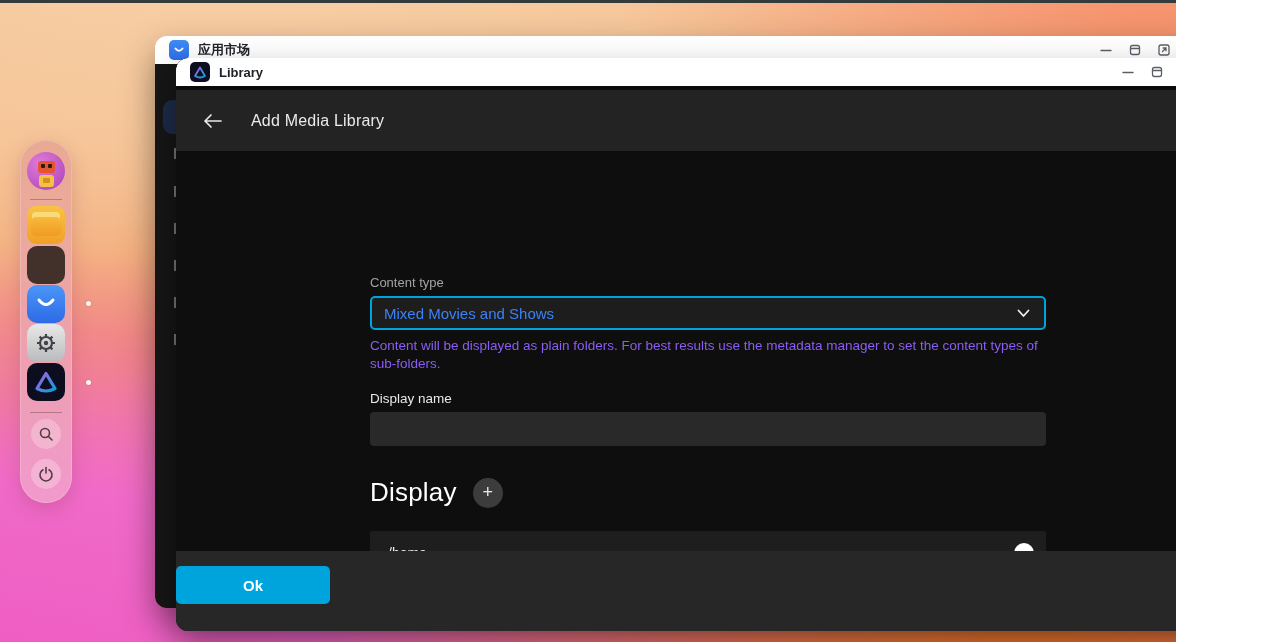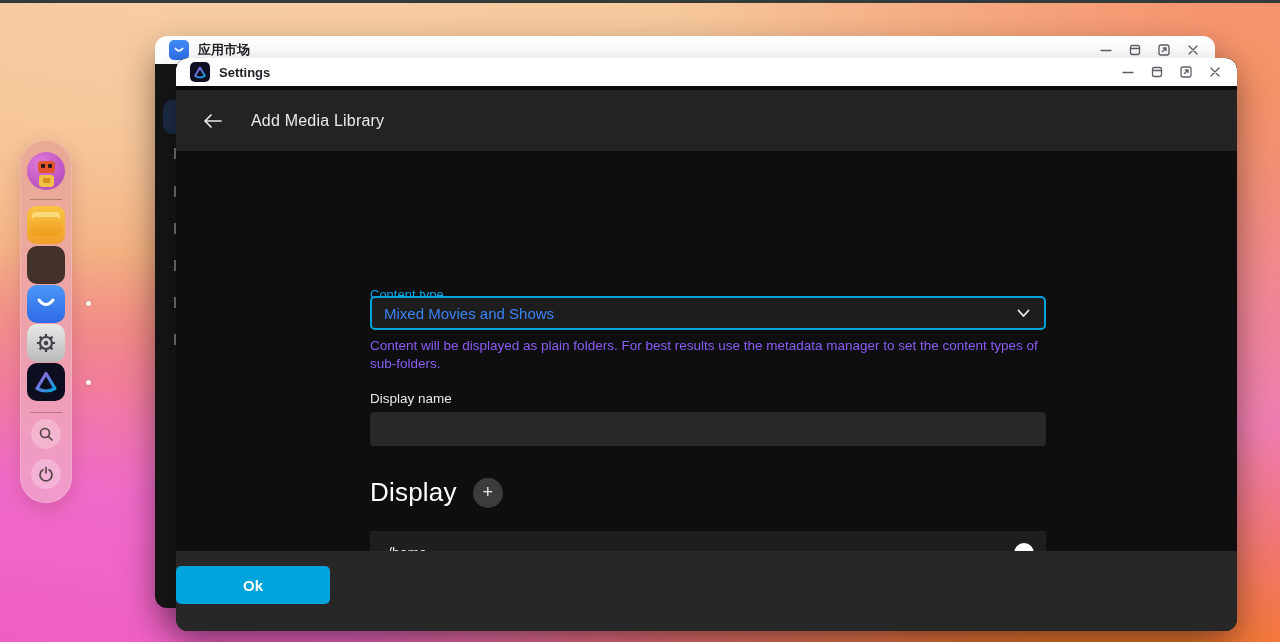--- a/index.html
+++ b/index.html
@@ -1,20 +1,20 @@
 <!DOCTYPE html>
 <html><head>
 <meta charset="utf-8">
 <style>
   * { margin:0; padding:0; box-sizing:border-box; }
   html,body { width:1280px; height:642px; overflow:hidden; }
   body { font-family:"Liberation Sans","DejaVu Sans",sans-serif; }
 
   .stage{
-    position:relative; width:1280px; height:642px; overflow:hidden;
+    position:relative; width:1176px; height:642px; overflow:hidden;
     background-color:#f09a6a;
     background-image:
       radial-gradient(115% 80% at 88% 110%, #f57f02 0%, rgba(245,127,2,0) 55%),
       radial-gradient(135% 115% at -8% 118%, #ee54c0 0%, #f06ac8 38%, rgba(240,106,200,0) 70%),
       radial-gradient(95% 75% at 110% -10%, #f78f71 0%, rgba(247,143,113,0) 62%),
       radial-gradient(105% 90% at 18% -18%, #f8d3ab 0%, #f6c79b 42%, rgba(246,199,155,0) 78%),
       linear-gradient(165deg, #f6c79d 0%, #f2955f 42%, #ef7fae 76%, #ee66c6 100%);
   }
   .topstrip{ position:absolute; left:0; top:0; width:1280px; height:3px; background:#343c3b; }
 
@@ -48,21 +48,21 @@
   .jf-header{
     position:absolute; left:0; top:32px; right:0; height:61px; background:#232323;
     display:flex; align-items:center; padding:0 0 0 20px;
   }
   .back-btn{ width:34px; height:34px; display:flex; align-items:center; justify-content:center; cursor:pointer; }
   .jf-header h1{ font-size:16px; font-weight:400; color:#eaeaea; margin-left:21px; letter-spacing:.2px; }
 
   .jf-content{ position:absolute; left:0; top:93px; right:0; bottom:80px; background:#0e0e0e; }
   .form-col{ position:absolute; left:194px; top:0; width:676px; }
 
-  .ct-label{ position:absolute; left:0; top:136px; font-size:13px; color:#0ea5e9; }
+  .ct-label{ position:absolute; left:0; top:124px; font-size:13px; color:#a3a3a3; }
   .select-box{
     position:absolute; left:0; top:145px; width:676px; height:34px; background:#1d1d1d;
     border:2px solid #00a4dc; border-radius:5px; display:flex; align-items:center;
     padding:0 14px 0 12px; cursor:pointer;
   }
   .select-box .sel-val{ font-size:15px; color:#3b82f6; }
   .select-box .chev{ margin-left:auto; display:flex; }
   .help-text{ position:absolute; left:0; top:186px; width:676px; font-size:13.5px; line-height:18px; color:#8b5cf6; }
 
   .dn-label{ position:absolute; left:0; top:240px; font-size:13.5px; color:#e8e8e8; }
@@ -178,21 +178,21 @@
         <svg width="16" height="16" viewBox="0 0 20 20">
           <defs>
               <linearGradient id="jfg" x1="0" y1="0" x2="1" y2="1">
             <stop offset="0" stop-color="#a65ddb"></stop>
                 <stop offset="1" stop-color="#00a4dc"></stop>
           </linearGradient>
             </defs>
           <path d="M10 4.5 L16.2 15 Q10 18.6 3.8 15 Z" fill="none" stroke="url(#jfg)" stroke-width="2.4" stroke-linejoin="round"></path>
         </svg>
       </span>
-      <span class="win-title">Settings</span>
+      <span class="win-title">Library</span>
       <span class="controls">
         <span class="ctl">
             <svg width="16" height="16" viewBox="0 0 16 16">
               <line x1="3" y1="8.5" x2="13" y2="8.5"></line>
             </svg>
           </span>
         <span class="ctl">
             <svg width="16" height="16" viewBox="0 0 16 16">
               <rect x="3.5" y="3.5" width="9" height="9" rx="2"></rect>
               <line x1="3.5" y1="6.5" x2="12.5" y2="6.5"></line>

